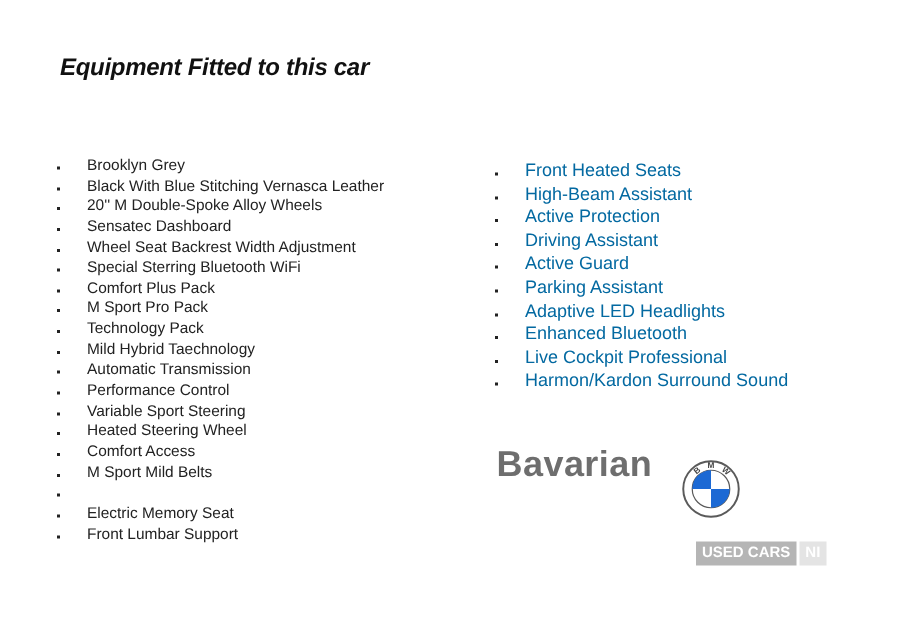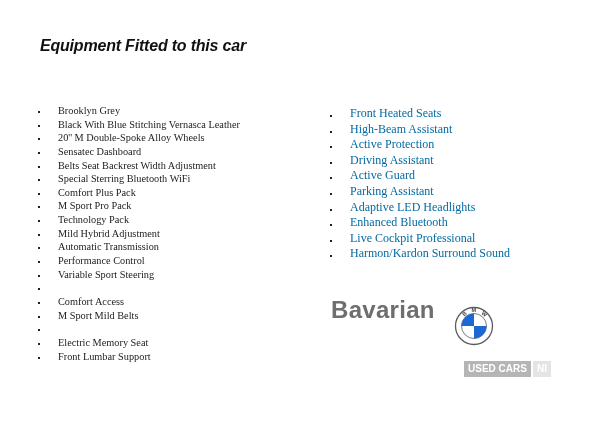--- a/index.html
+++ b/index.html
@@ -1,18 +1,18 @@
 <!DOCTYPE html>
 <html><head>
   <meta charset="utf-8">
   <style>
     html, body { margin: 0; padding: 0; background: #ffffff; }
     body { width: 600px; height: 424px; position: relative; overflow: hidden; font-family: "Liberation Sans", sans-serif; color: #1a1a1a; }
     .title { position: absolute; left: 40px; top: 37px; font-size: 16px; font-weight: bold; color: #111; letter-spacing: -0.2px; font-style: italic; }
-    .list { position: absolute; list-style: none; margin: 0; padding: 0; font-family: Liberation Serif, serif; }
+    .list { position: absolute; list-style: none; margin: 0; padding: 0; }
     .list li { position: relative; white-space: nowrap; }
     .list li .bullet { position: absolute; width: 2px; height: 2px; background: #222; }
     .left-list { left: 37px; top: 104px; font-size: 10.3px; color: #222; }
     .left-list li { height: 13.65px; line-height: 13.65px; padding-left: 21px; }
     .left-list li .bullet { left: 1px; top: 7px; }
     .right-list { left: 330px; top: 106px; font-size: 12px; color: #0369a1; }
     .right-list li { height: 15.6px; line-height: 15.6px; padding-left: 20px; }
     .right-list li .bullet { left: 0px; top: 9px; }
     .brand { position: absolute; left: 331px; top: 296px; font-size: 24px; font-weight: bold; color: #6e6e6e; letter-spacing: 0.3px; }
     .bmw-logo { position: absolute; left: 454px; top: 306px; width: 40px; height: 40px; }
@@ -23,30 +23,30 @@
 </head>
 <body>
 
 <div class="title">Equipment Fitted to this car</div>
 
 <ul class="list left-list">
   <li><span class="bullet"></span><span>Brooklyn Grey</span></li>
   <li><span class="bullet"></span><span>Black With Blue Stitching Vernasca Leather</span></li>
   <li><span class="bullet"></span><span>20'' M Double-Spoke Alloy Wheels</span></li>
   <li><span class="bullet"></span><span>Sensatec Dashboard</span></li>
-  <li><span class="bullet"></span><span>Belts Seat Backrest Width Adjustment</span></li>
+  <li><span class="bullet"></span><span>Wheel Seat Backrest Width Adjustment</span></li>
   <li><span class="bullet"></span><span>Special Sterring Bluetooth  WiFi</span></li>
   <li><span class="bullet"></span><span>Comfort Plus Pack</span></li>
   <li><span class="bullet"></span><span>M Sport Pro Pack</span></li>
   <li><span class="bullet"></span><span>Technology Pack</span></li>
-  <li><span class="bullet"></span><span>Mild Hybrid Adjustment</span></li>
+  <li><span class="bullet"></span><span>Mild Hybrid Taechnology</span></li>
   <li><span class="bullet"></span><span>Automatic Transmission</span></li>
   <li><span class="bullet"></span><span>Performance Control</span></li>
   <li><span class="bullet"></span><span>Variable Sport Steering</span></li>
-  <li><span class="bullet"></span></li>
+  <li><span class="bullet"></span><span>Heated Steering Wheel</span></li>
   <li><span class="bullet"></span><span>Comfort Access</span></li>
   <li><span class="bullet"></span><span>M Sport Mild Belts</span></li>
   <li><span class="bullet"></span></li>
   <li><span class="bullet"></span><span>Electric Memory Seat</span></li>
   <li><span class="bullet"></span><span>Front Lumbar Support</span></li>
 </ul>
 
 <ul class="list right-list">
   <li><span class="bullet"></span><span>Front Heated Seats</span></li>
   <li><span class="bullet"></span><span>High-Beam Assistant</span></li>

